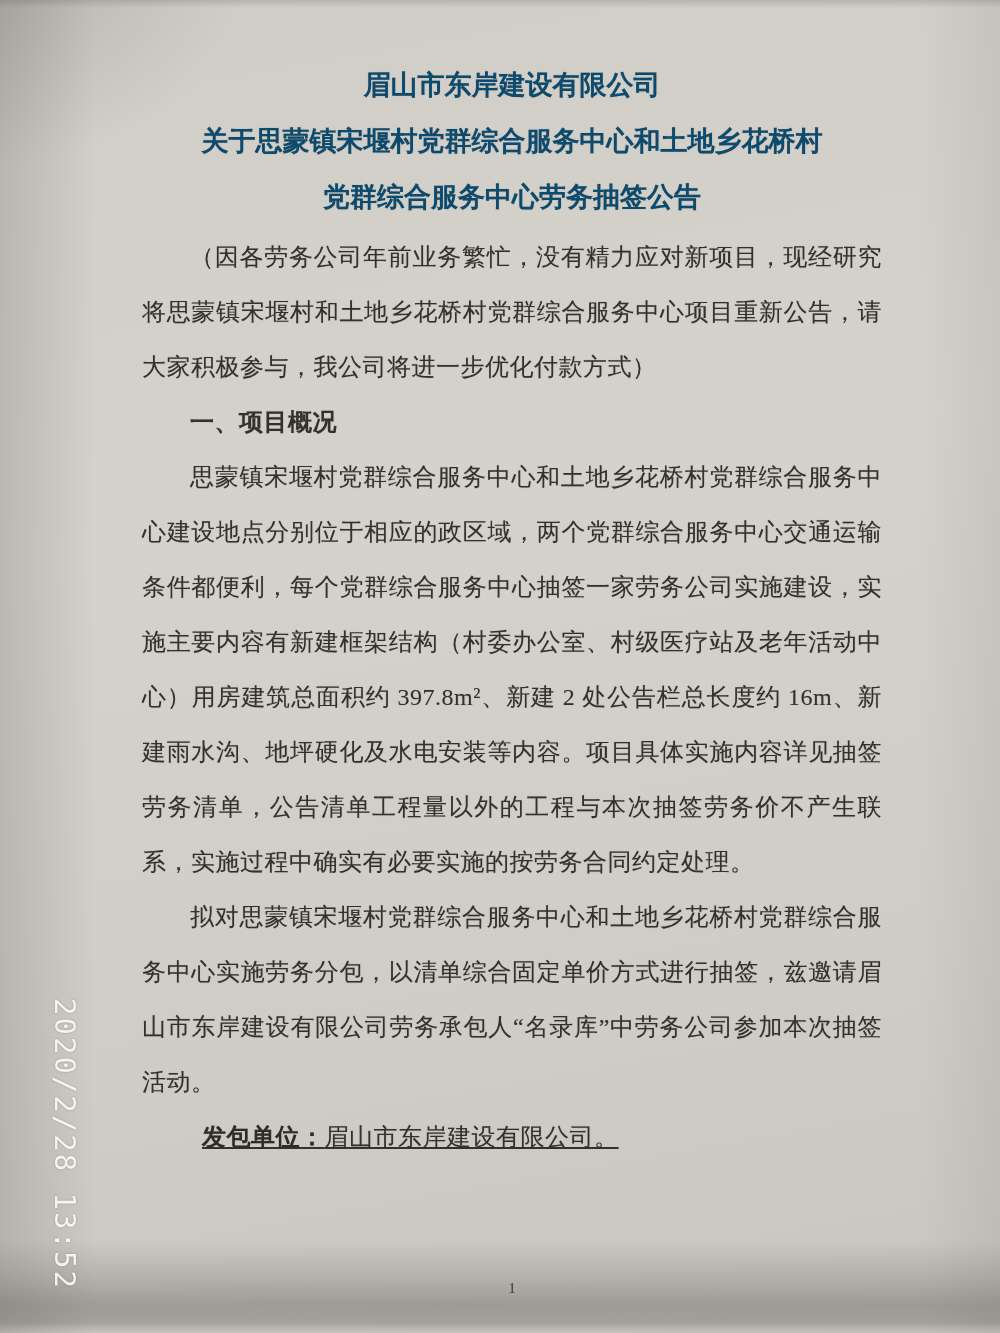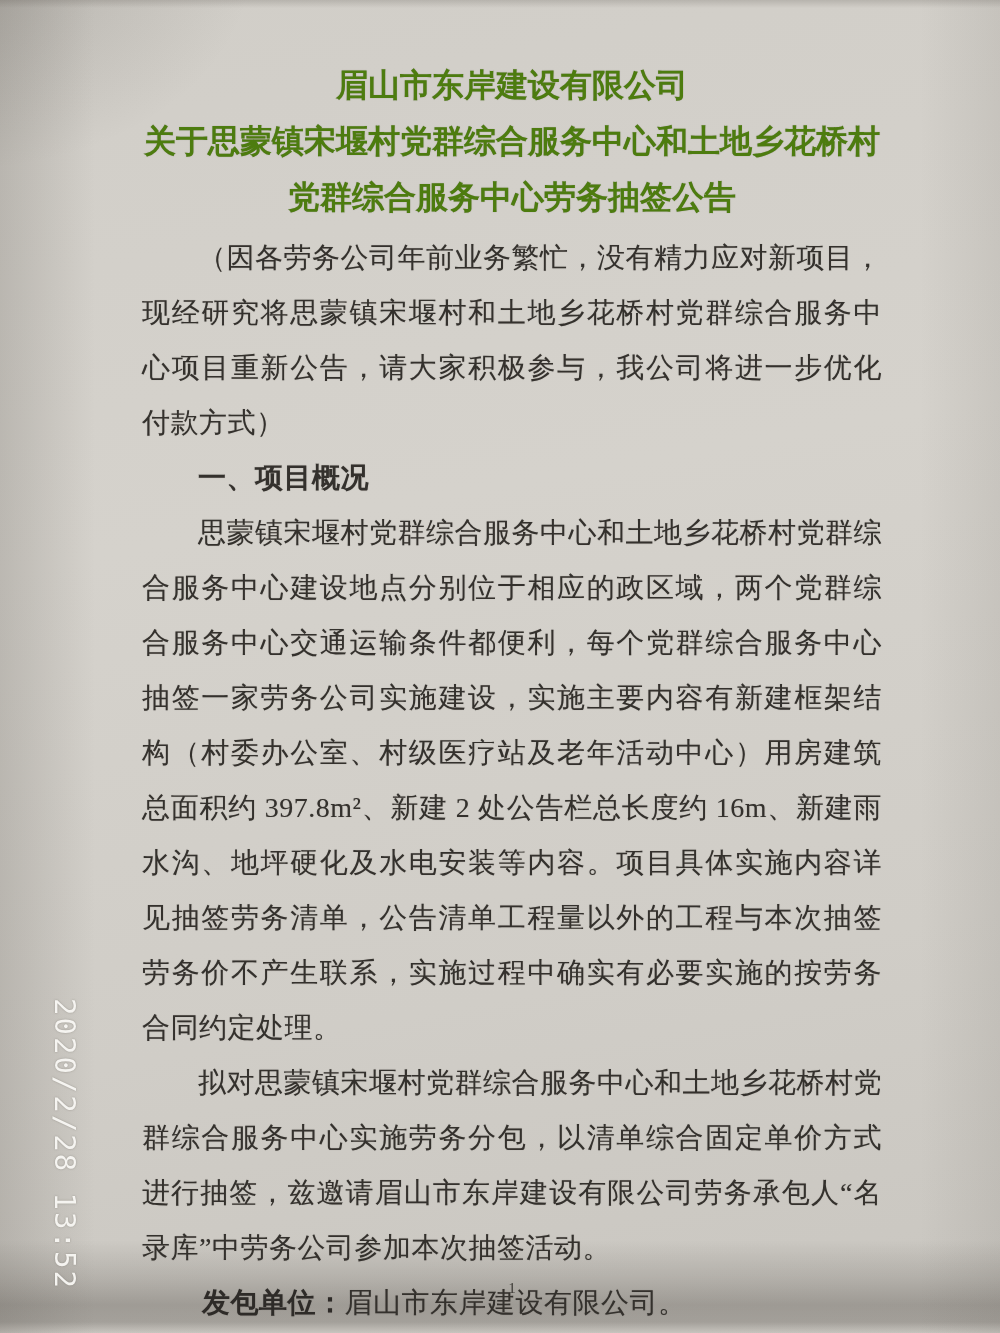--- a/index.html
+++ b/index.html
@@ -40,45 +40,45 @@
   }
 
   
   .titles {
     position: absolute;
     top: 57px;
     left: 142px;
     width: 740px;
     text-align: center;
     font-weight: bold;
-    font-size: 32px;
+    font-size: 27px;
     line-height: 56px;
-    color: #4d7c0f;
+    color: #0c4a6e;
     text-shadow: 0 0 1px rgba(55,50,45,0.35);
   }
   .title-line { margin: 0; }
 
   
   .content {
     position: absolute;
     top: 230px;
     left: 142px;
     width: 740px;
-    font-size: 28px;
+    font-size: 24px;
     line-height: 55px;
     letter-spacing: 0.5px;
     text-align: justify;
     color: #34312d;
     text-shadow: 0 0 1px rgba(60,55,50,0.30);
   }
   .content p { margin: 0; }
   .para { text-indent: 2em; }
   .section-heading { text-indent: 2em; font-weight: bold; }
 
-  .detail-row { padding-left: 60px; }
+  .detail-row { padding-left: 60px; text-decoration: underline; }
   .detail-label { font-weight: bold; color: #2e2b28; }
 
   
   .page-number {
     position: absolute;
     top: 1280px;
     left: 142px;
     width: 740px;
     text-align: center;
     font-size: 15px;

